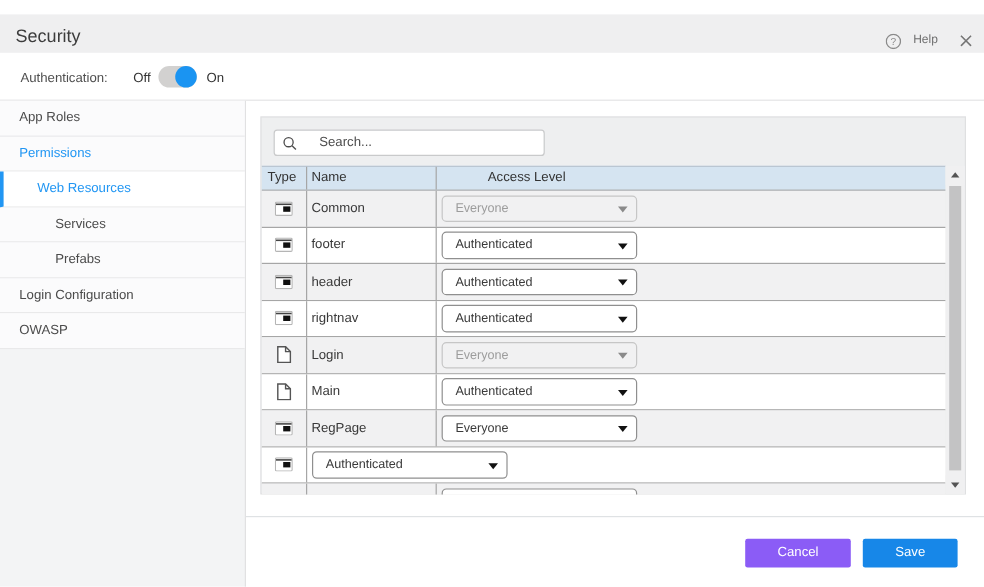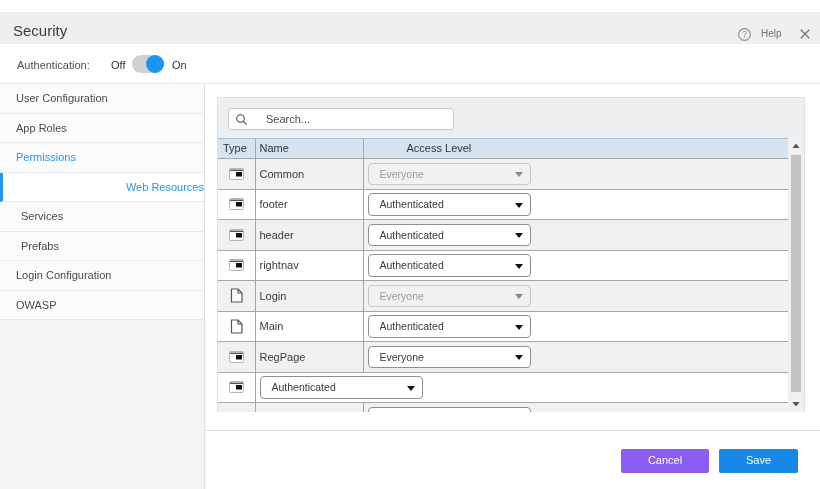--- a/index.html
+++ b/index.html
@@ -24,23 +24,23 @@
 #auth .track { position:absolute; left:132px; top:11px; width:32px; height:18px;
   background:#d2d1d0; border-radius:9px; }
 #auth .knob { position:absolute; left:146px; top:11px; width:18px; height:18px;
   background:#1a94f2; border-radius:50%; }
 
 
 #side { position:absolute; left:0; top:84px; width:205px; height:405px;
   background:#f3f4f5; border-right:1px solid #e1e1e2; }
 #side .it { height:29.5px; line-height:28.5px; background:#fbfbfc;
   border-bottom:1px solid #e9e9ea; font-size:11px; color:#4b4b4b; padding-left:16px; }
-#side .it.sub { padding-left:21px; }
+#side .it.sub { padding-left:46px; }
 #side .it.blue { color:#2196f3; }
-#side .it.sel { background:#fff; border-left:3px solid #2196f3; padding-left:28px; color:#2196f3;text-align:right; }
+#side .it.sel { background:#fff; border-left:3px solid #2196f3; padding-left:28px; color:#2196f3; }
 
 
 #panel { position:absolute; left:217px; top:97px; width:588px; height:314.5px;
   background:#eeeff0; border:1px solid #dfe0e1; }
 #search { position:absolute; left:10px; top:10px; width:226px; height:22px;
   background:#fff; border:1px solid #c9cacb; border-radius:3px; }
 #search span { position:absolute; left:21px; top:4px; font-size:11px; color:#4c4c4c;margin-left:16px; }
 #search svg { position:absolute; left:6px; top:4px; }
 
 #tbl { position:absolute; left:0px; top:40px; width:586px; height:273.5px; overflow:hidden; }
@@ -101,21 +101,20 @@
 
   <div id="auth">
     <span class="lbl">Authentication:</span>
     <span class="off">Off</span>
     <div class="track"></div>
     <div class="knob"></div>
     <span class="on">On</span>
   </div>
 
   <div id="side">
-    <div class="it">User Configuration</div>
     <div class="it">App Roles</div>
     <div class="it blue">Permissions</div>
     <div class="it sub sel">Web Resources</div>
     <div class="it sub">Services</div>
     <div class="it sub">Prefabs</div>
     <div class="it">Login Configuration</div>
     <div class="it">OWASP</div>
   </div>
 
   <div id="panel">

